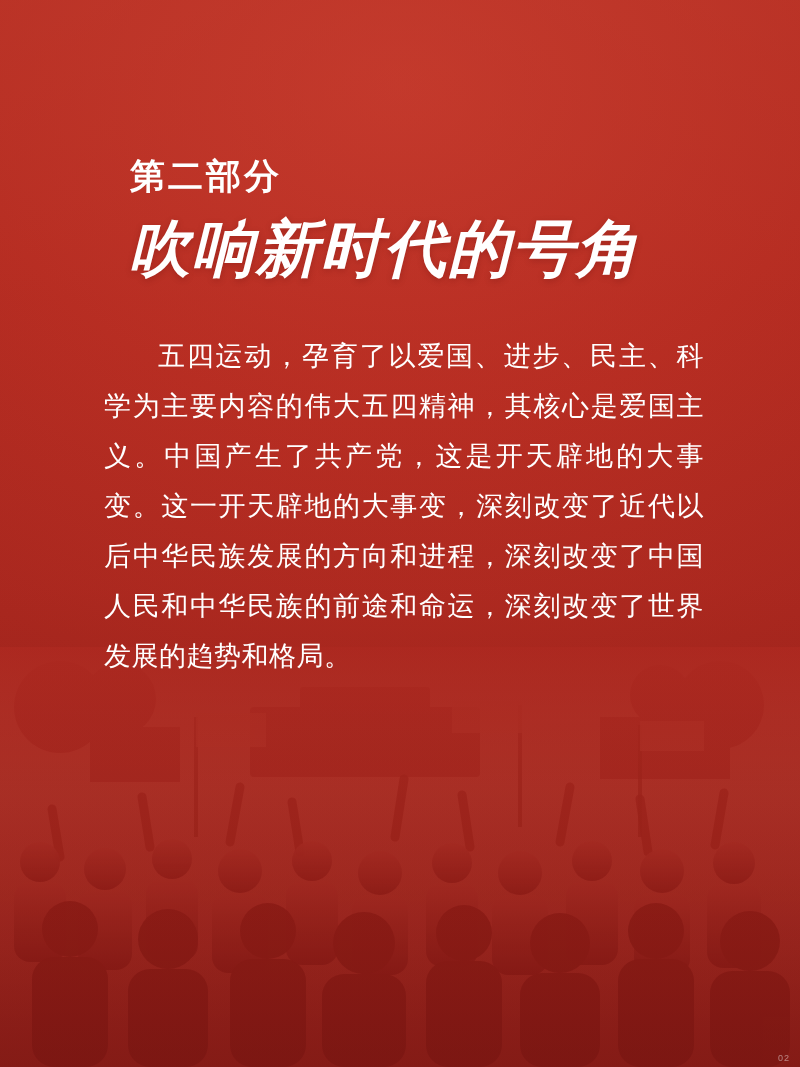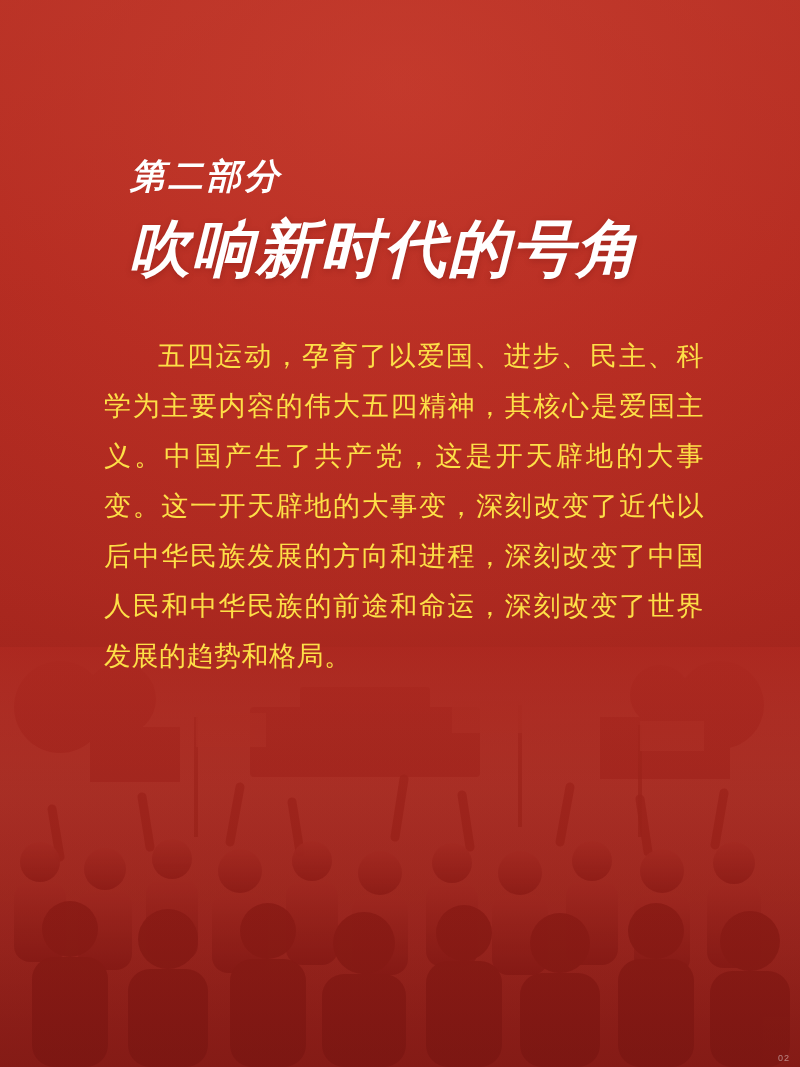--- a/index.html
+++ b/index.html
@@ -68,21 +68,20 @@
   .section-label {
     position: absolute;
     left: 130px;
     top: 155px;
     font-size: 35px;
     font-weight: bold;
     color: #ffffff;
     letter-spacing: 3px;
     line-height: 1.2;
     white-space: nowrap;
-    font-style: italic;
   }
   .headline {
     position: absolute;
     left: 128px;
     top: 210px;
     font-size: 62px;
     font-weight: bold;
     color: #ffffff;
     letter-spacing: 2px;
     line-height: 1.25;
@@ -90,21 +89,21 @@
     text-shadow: 0 2px 6px rgba(90,12,10,0.25);
     font-style: italic;
   }
   .body-text {
     position: absolute;
     left: 104px;
     top: 332px;
     width: 600px;
     font-size: 27px;
     line-height: 1.85;
-    color: #fde047;
+    color: #ffffff;
     text-align: justify;
     text-justify: inter-ideograph;
     text-indent: 2em;
     letter-spacing: 0.5px;
   }
 
   .page-number {
     position: absolute;
     right: 10px;
     bottom: 4px;

